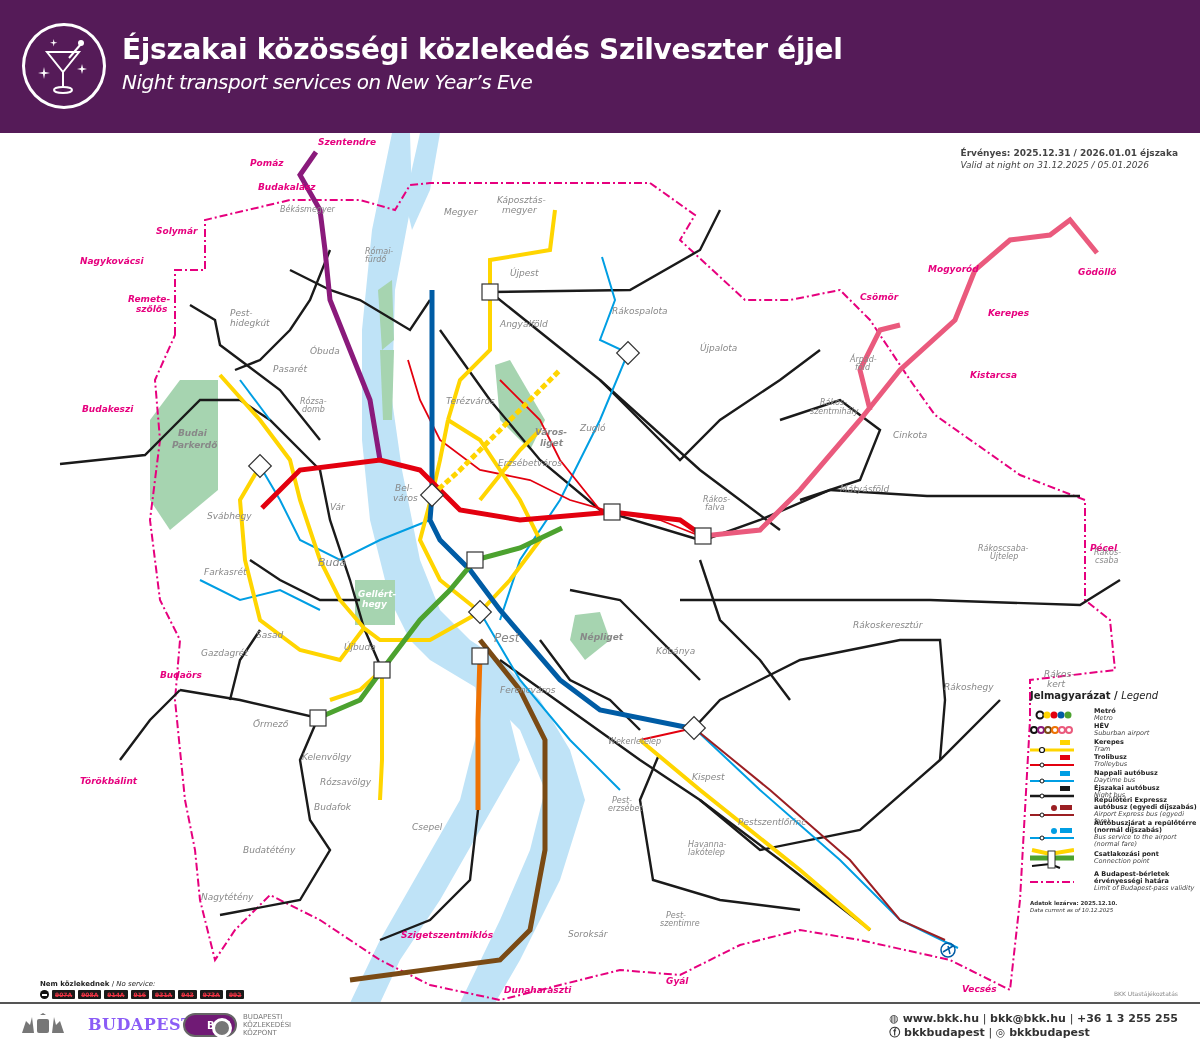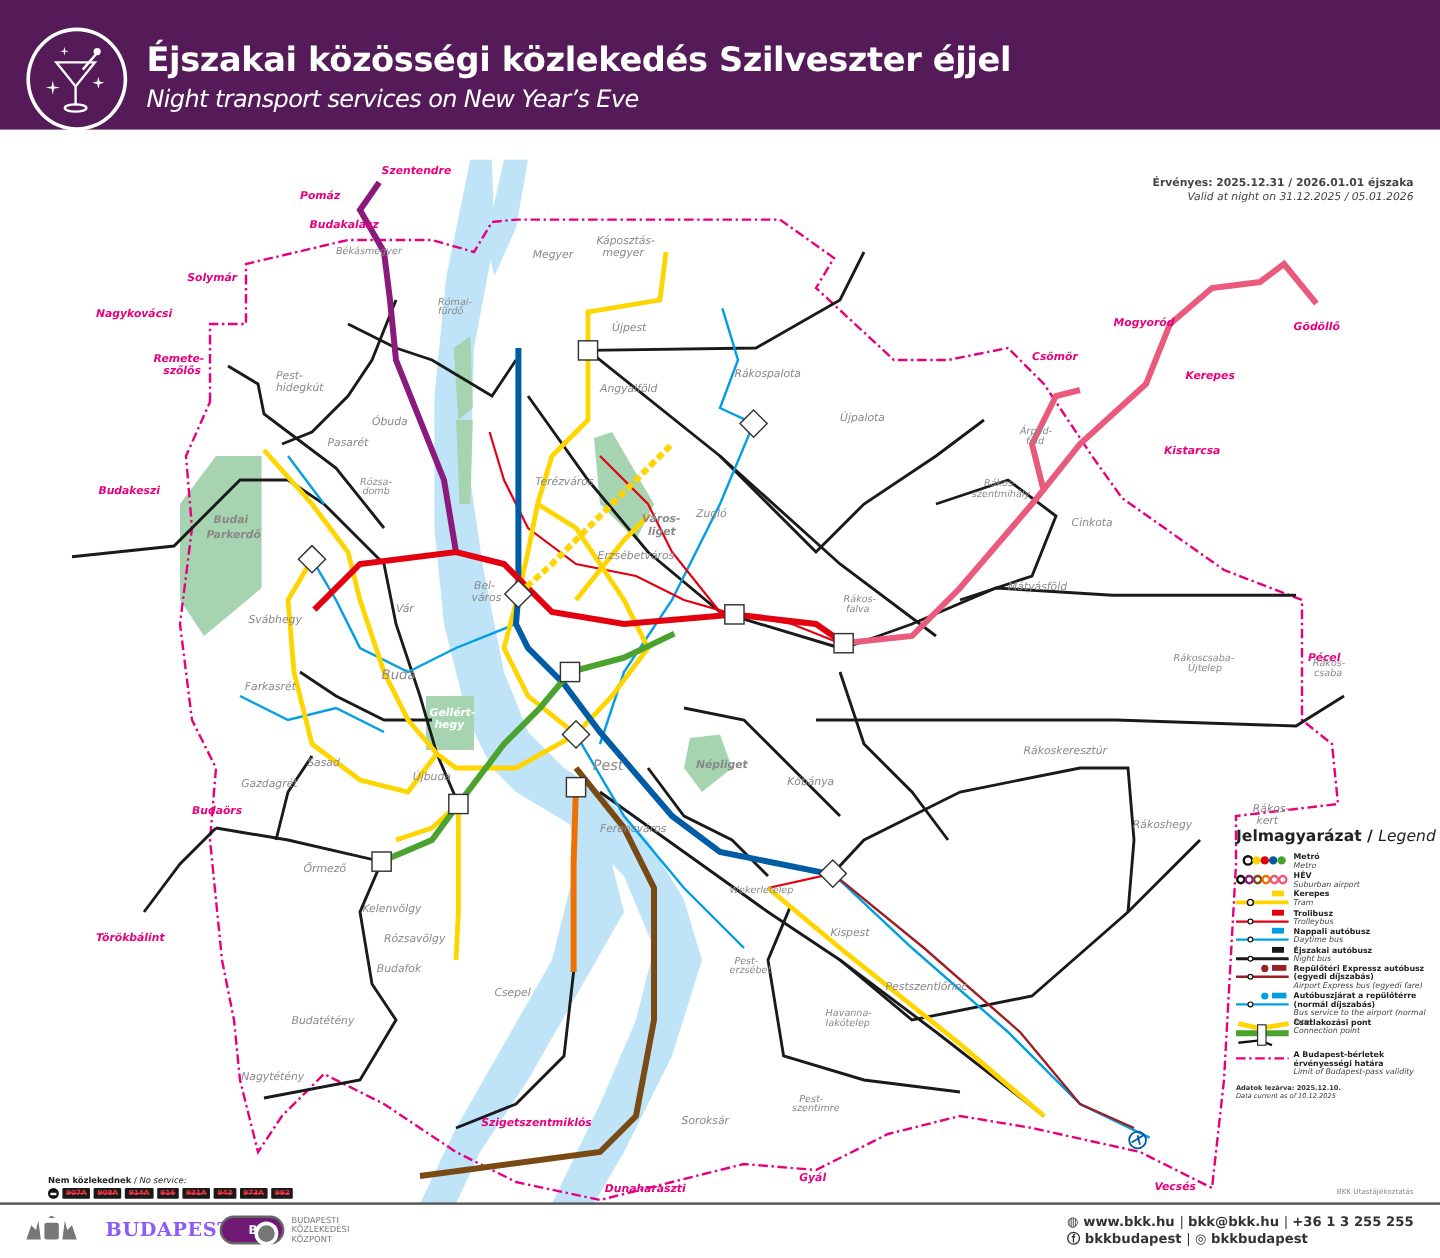--- a/index.html
+++ b/index.html
@@ -1,32 +1,32 @@
 <!DOCTYPE html>
 <html><head>
 <meta charset="utf-8">
 <style>
   * { box-sizing: border-box; margin: 0; padding: 0; }
   html, body { width: 1200px; height: 1048px; background: #ffffff; overflow: hidden; }
   body { font-family: "DejaVu Sans", sans-serif; position: relative; color: #222; }
 
-  .header { position: absolute; left: 0; top: 0; width: 1200px; height: 108px; background: #551b58; }
+  .header { position: absolute; left: 0; top: 0; width: 1200px; height: 133px; background: #551b58; }
   .logo-circle { position: absolute; left: 22px; top: 23px; width: 84px; height: 86px; border: 3px solid #fff; border-radius: 50%; }
   .title-hu { position: absolute; left: 122px; top: 33px; color: #fff; font-size: 28px; font-weight: bold; white-space: nowrap; font-family: "DejaVu Sans", sans-serif; letter-spacing: -0.3px; }
   .title-en { position: absolute; left: 122px; top: 70px; color: #fff; font-size: 20px; font-style: italic; white-space: nowrap; font-family: "DejaVu Sans", sans-serif; letter-spacing: -0.5px; }
 
-  .validity { position: absolute; right: 22px; top: 147px; text-align: right; font-size: 9px; color: #444; line-height: 12px; }
+  .validity { position: absolute; right: 22px; top: 147px; text-align: left; font-size: 9px; color: #444; line-height: 12px; }
   .validity .it { font-style: italic; }
 
   #map { position: absolute; left: 0; top: 133px; }
 
   .legend { position: absolute; left: 1030px; top: 690px; width: 168px; font-size: 7px; color: #222; }
-  .legend h3 { font-size: 13px; font-weight: bold; margin-bottom: 6px; }
+  .legend h3 { font-size: 10px; font-weight: bold; margin-bottom: 6px; }
   .legend h3 i { font-weight: normal; }
-  .leg-row { display: flex; align-items: flex-start; height: 15px; margin-bottom: 0.5px; }
+  .leg-row { display: flex; align-items: center; height: 15px; margin-bottom: 0.5px; gap: 16px; }
   .leg-sym { width: 44px; height: 12px; position: relative; flex: none; }
   .leg-txt { padding-left: 4px; line-height: 7px; }
   .leg-txt b { display: block; font-size: 6.5px; }
   .leg-txt i { display: block; font-size: 6.5px; color: #444; }
   .data-date { font-size: 5.5px; color: #333; margin-top: 8px; line-height: 7px; }
 
   .noservice { position: absolute; left: 40px; top: 980px; font-size: 7px; }
   .noservice .ttl b { font-weight: bold; }
   .ns-list { display: flex; align-items: center; gap: 3px; margin-top: 2px; }
   .ns-badge { background: #1a1a1a; color: #e34; font-size: 6px; font-weight: bold; padding: 1px 3px; border-radius: 1px; text-decoration: line-through; }

